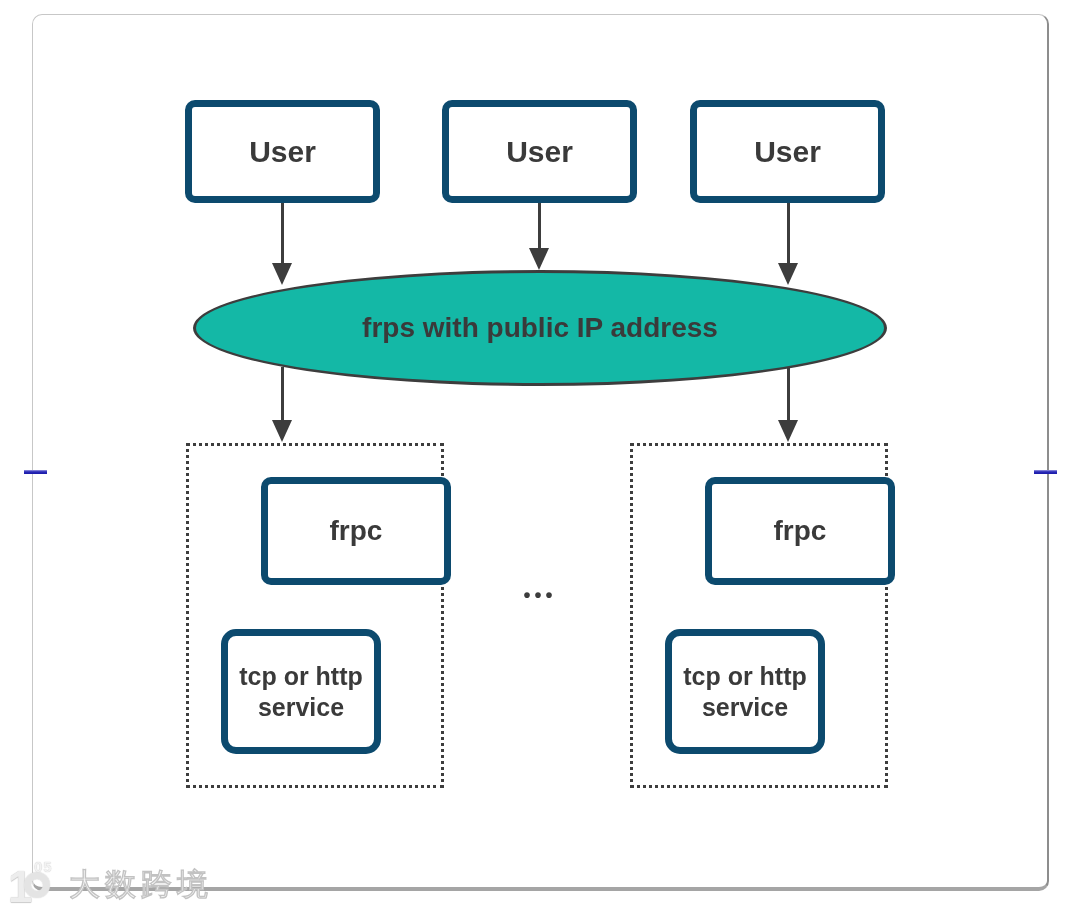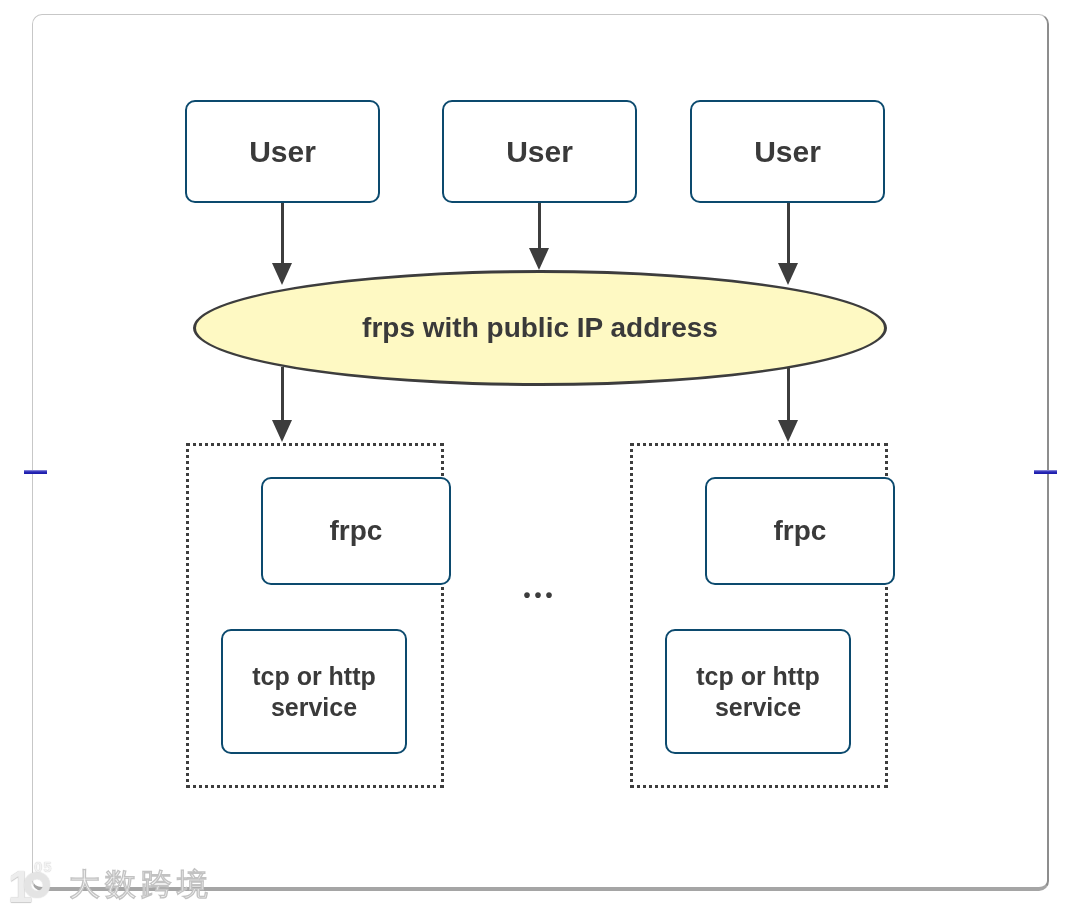--- a/index.html
+++ b/index.html
@@ -10,51 +10,51 @@
     position:absolute; left:32px; top:14px; width:1017px; height:877px;
     background:#ffffff;
     border:1px solid #c7c7c7;
     border-right:2px solid #8d8d8d;
     border-bottom:4px solid #a5a5a5;
     border-radius:10px;
   }
 
   .node {
     position:absolute; display:flex; align-items:center; justify-content:center;
-    border:2px solid #0c4a6e; border-radius:10px; background:#ffffff;
+    border:7px solid #0c4a6e; border-radius:10px; background:#ffffff;
     color:#3a3a3a; font-weight:bold; text-align:center;
   }
   .user-box { width:195px; height:103px; font-size:30px; top:100px; }
   .user-box-1 { left:185px; }
   .user-box-2 { left:442px; }
   .user-box-3 { left:690px; }
 
   .ellipse {
     position:absolute; left:193px; top:270px; width:694px; height:116px;
     border:3px solid #3d3d3d; border-radius:50%;
     display:flex; align-items:center; justify-content:center;
-    font-size:28px; font-weight:bold; color:#3a3a3a; background:#fef9c3;
+    font-size:28px; font-weight:bold; color:#3a3a3a; background:#14b8a6;
   }
 
   .arrow { position:absolute; }
   .shaft { position:absolute; width:3px; background:#3d3d3d; }
   .head  { position:absolute; width:0; height:0;
            border-left:10px solid transparent; border-right:10px solid transparent;
            border-top:22px solid #3d3d3d; }
 
   .client-group {
     position:absolute; top:443px; width:258px; height:345px;
     border:3px dotted #3d3d3d; background:transparent;
   }
   .client-group-left  { left:186px; }
   .client-group-right { left:630px; }
 
   .frpc-box    { left:32px; top:31px;  width:190px; height:108px; font-size:28px;margin-left:40px; }
-  .service-box { left:32px; top:183px; width:186px; height:125px; font-size:25px;
-                 line-height:1.22; padding:16px 10px; }
+  .service-box { left:32px; top:183px; width:160px; height:125px; font-size:25px;
+                 line-height:1.22; padding:16px 10px;border-radius:15px; }
 
   .ellipsis {
     position:absolute; left:500px; top:565px; width:80px; height:60px;
     display:flex; align-items:center; justify-content:center;
     font-size:20px; letter-spacing:4px; font-weight:bold; color:#3d3d3d;
   }
 
   .edge-dash {
     position:absolute; width:23px; height:4px;
     background:linear-gradient(180deg,#9a9ae0 0%, #2a2ab8 45%, #1a1aa8 100%);

